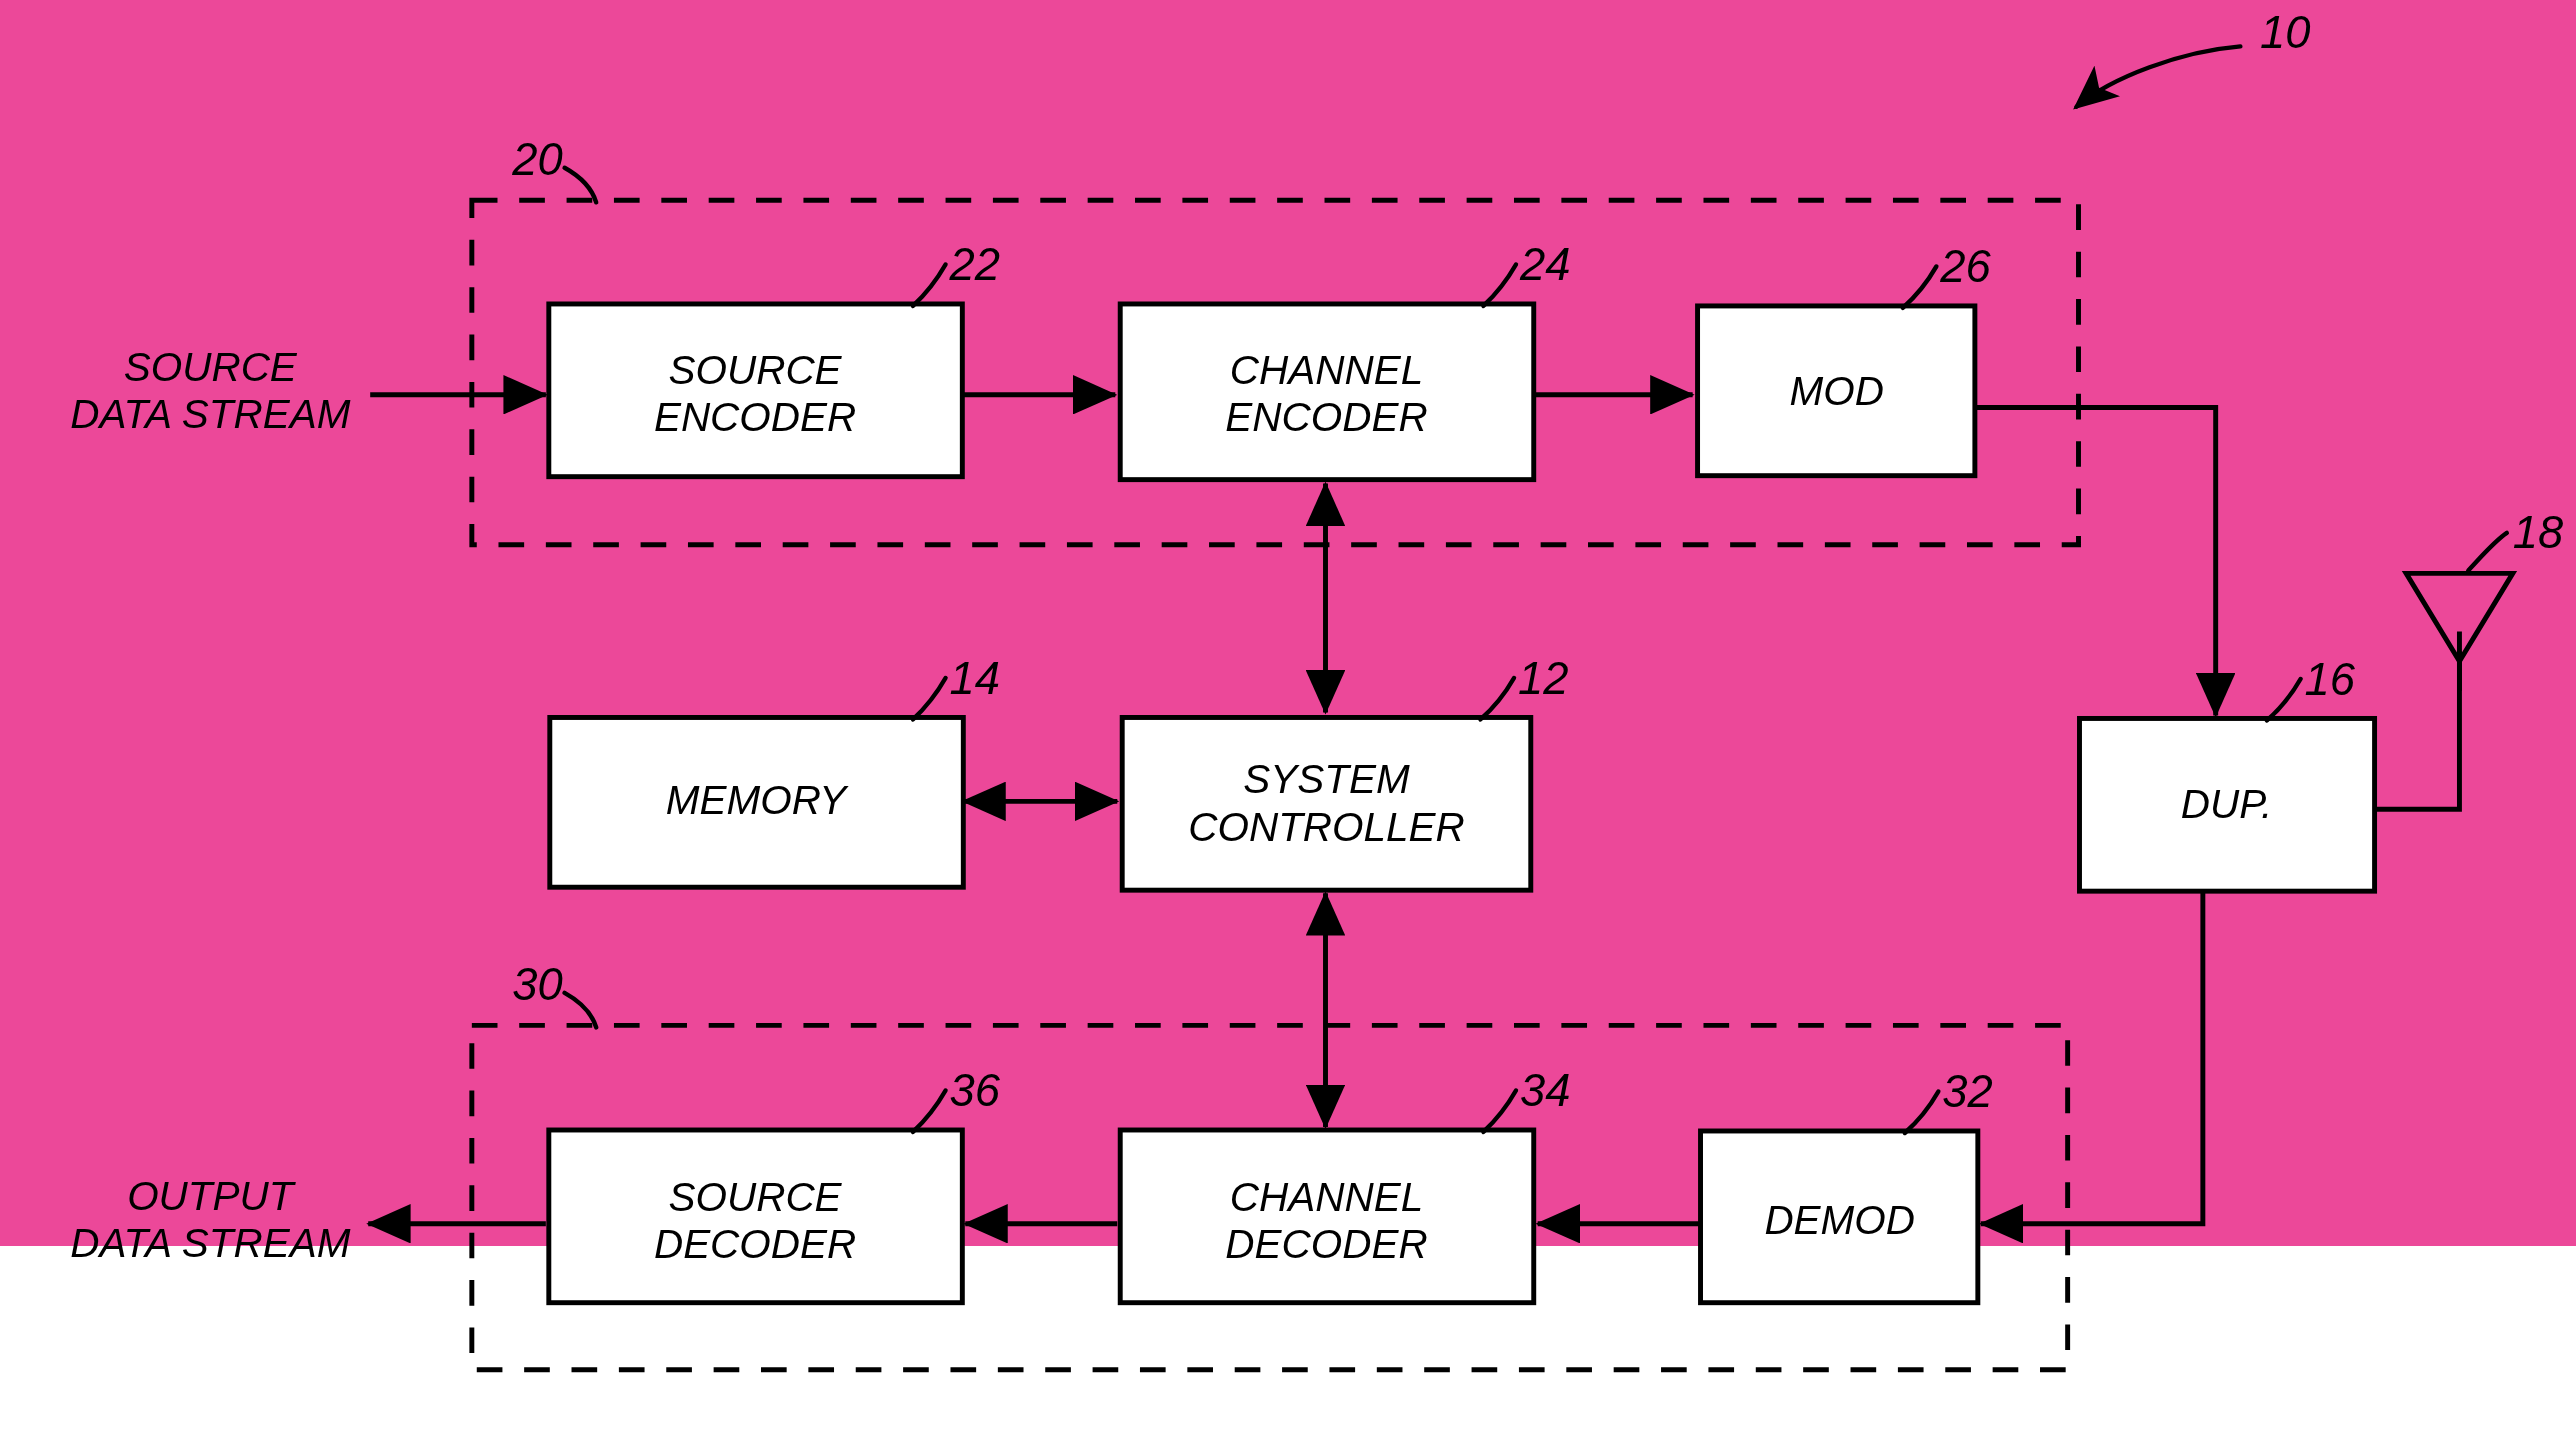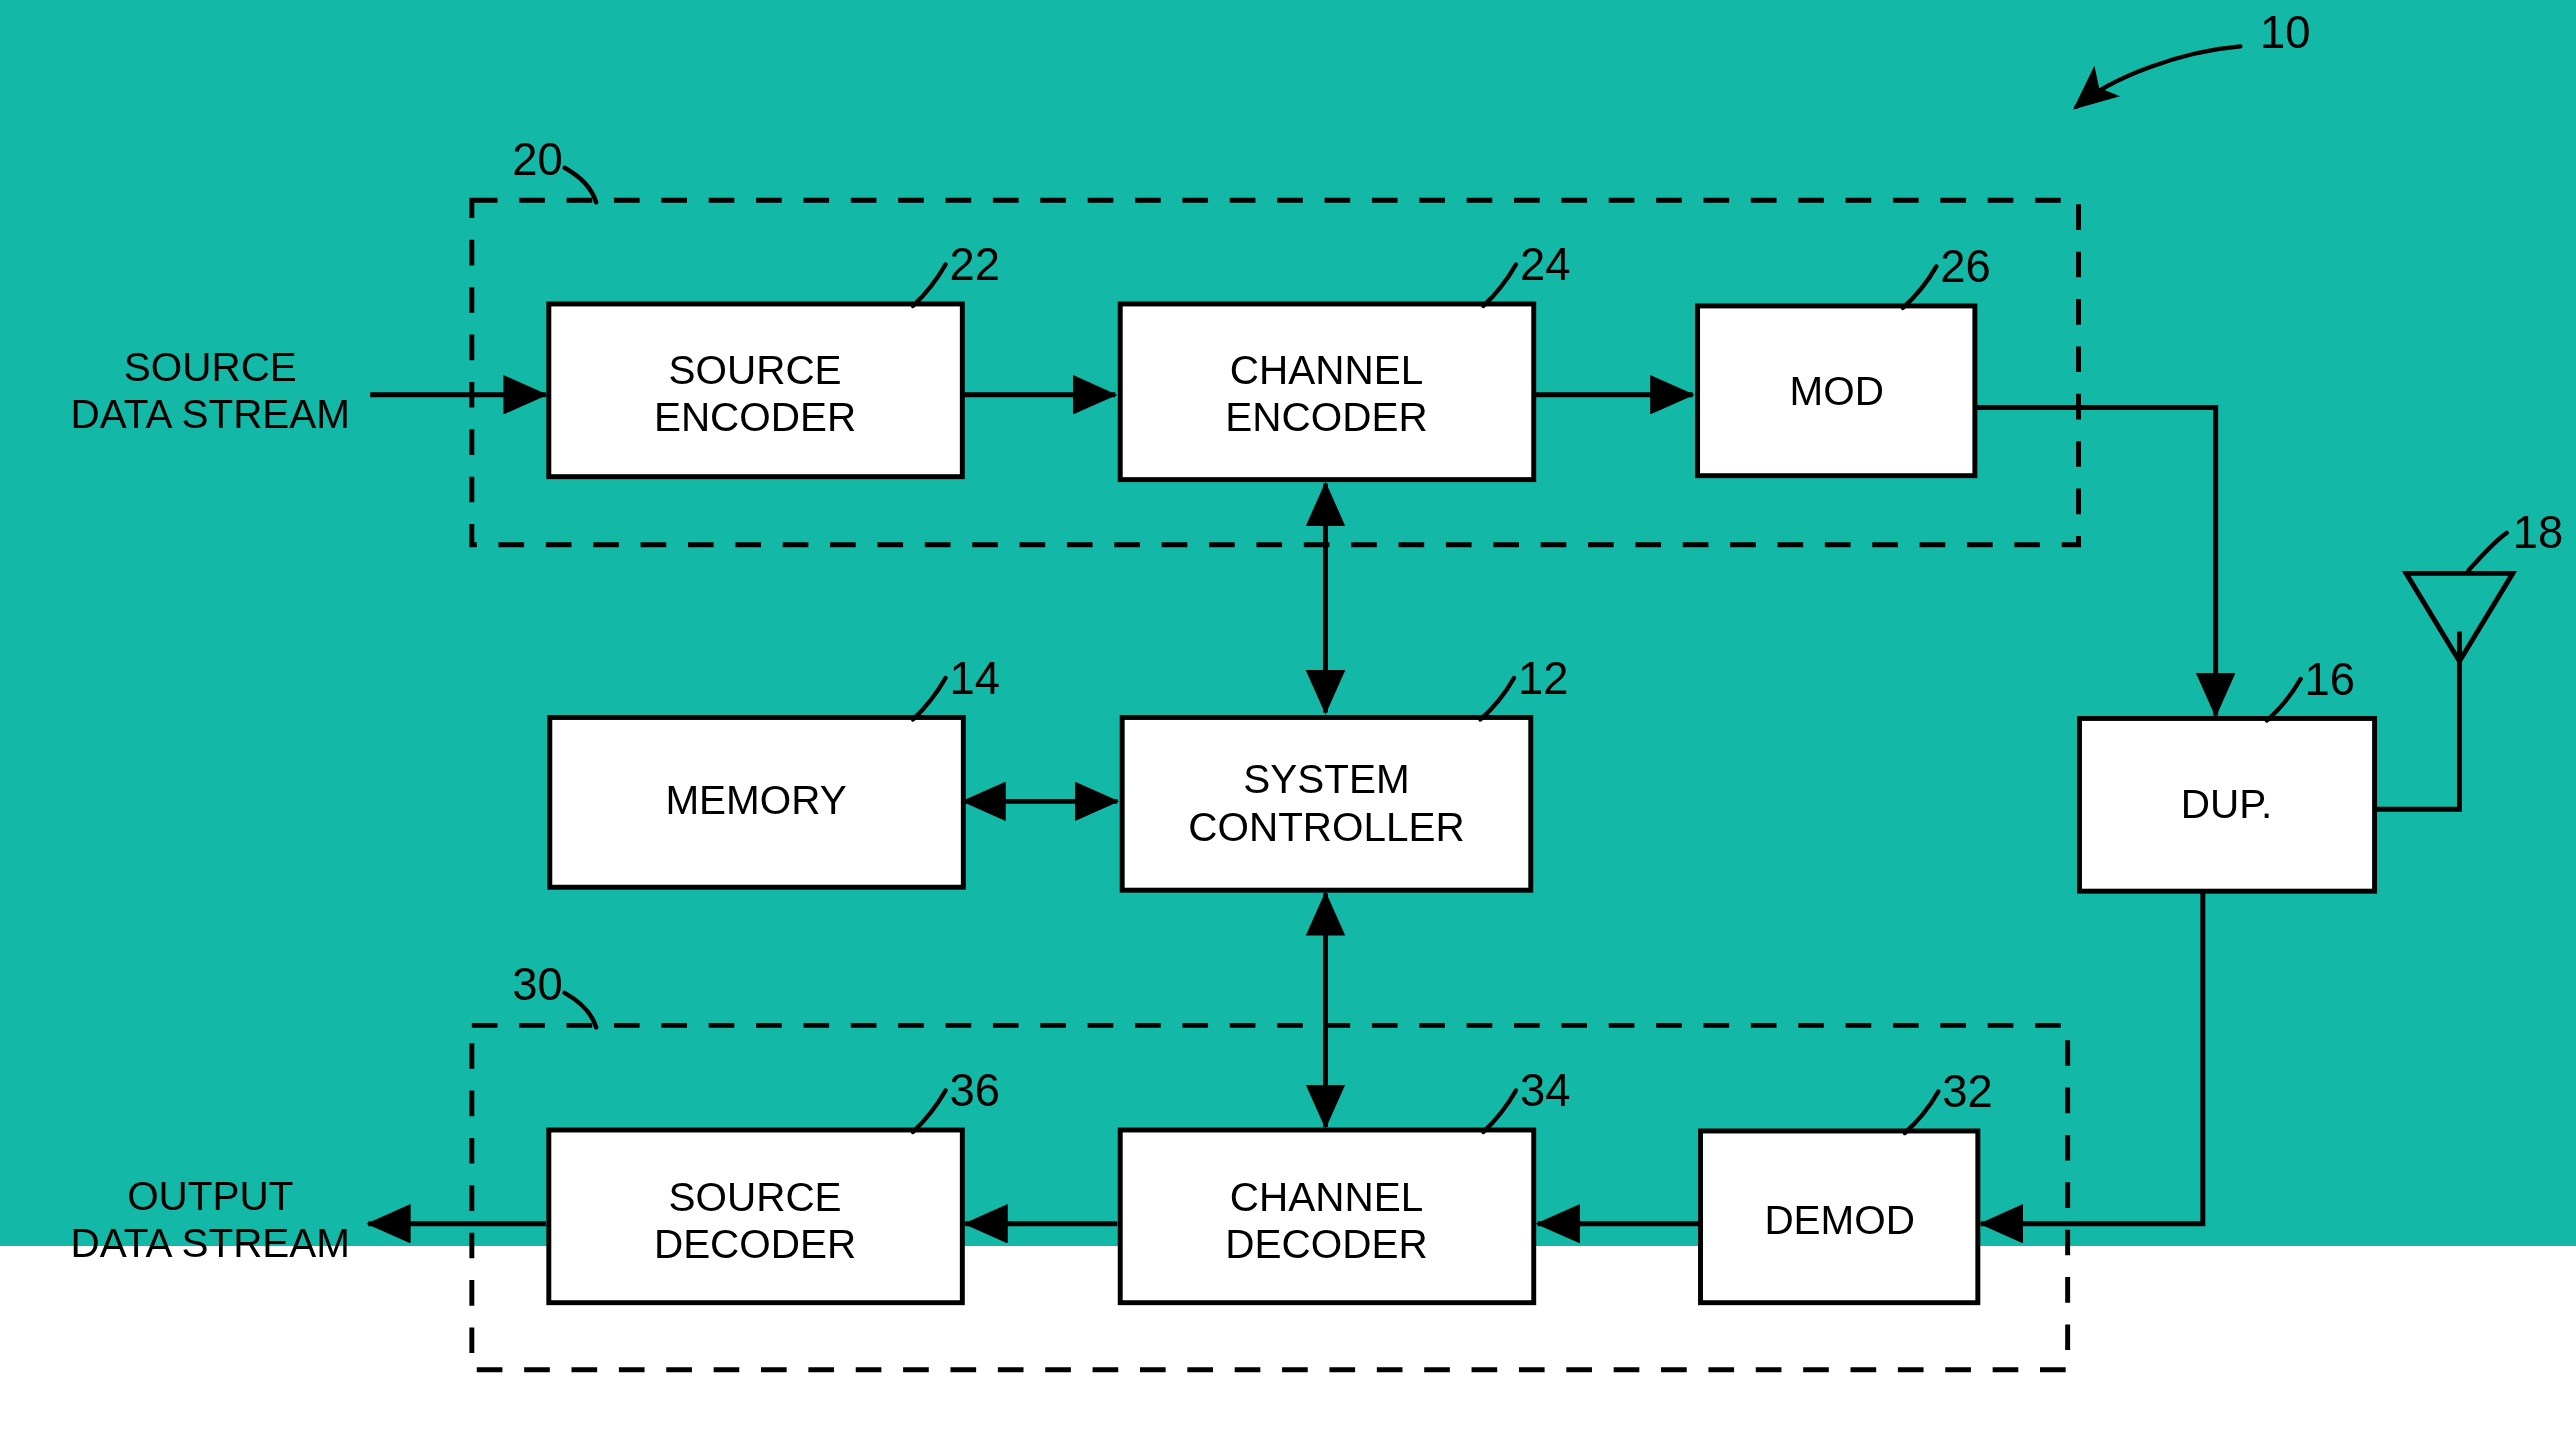--- a/index.html
+++ b/index.html
@@ -10,21 +10,22 @@
   body {
     width: 2576px;
     height: 1431px;
     overflow: hidden;
     font-family: "Liberation Sans", sans-serif;
   }
   #diagram-root {
     position: relative;
     width: 2576px;
     height: 1246px;
-    background: #14b8a6;
+    background: #ec4899;
+    font-style: italic;
   }
   svg#diagram {
     display: block;
     width: 2576px;
     height: 1431px;
   }
   .blk-rect {
     fill: #ffffff;
     stroke: #000000;
     stroke-width: 5;

